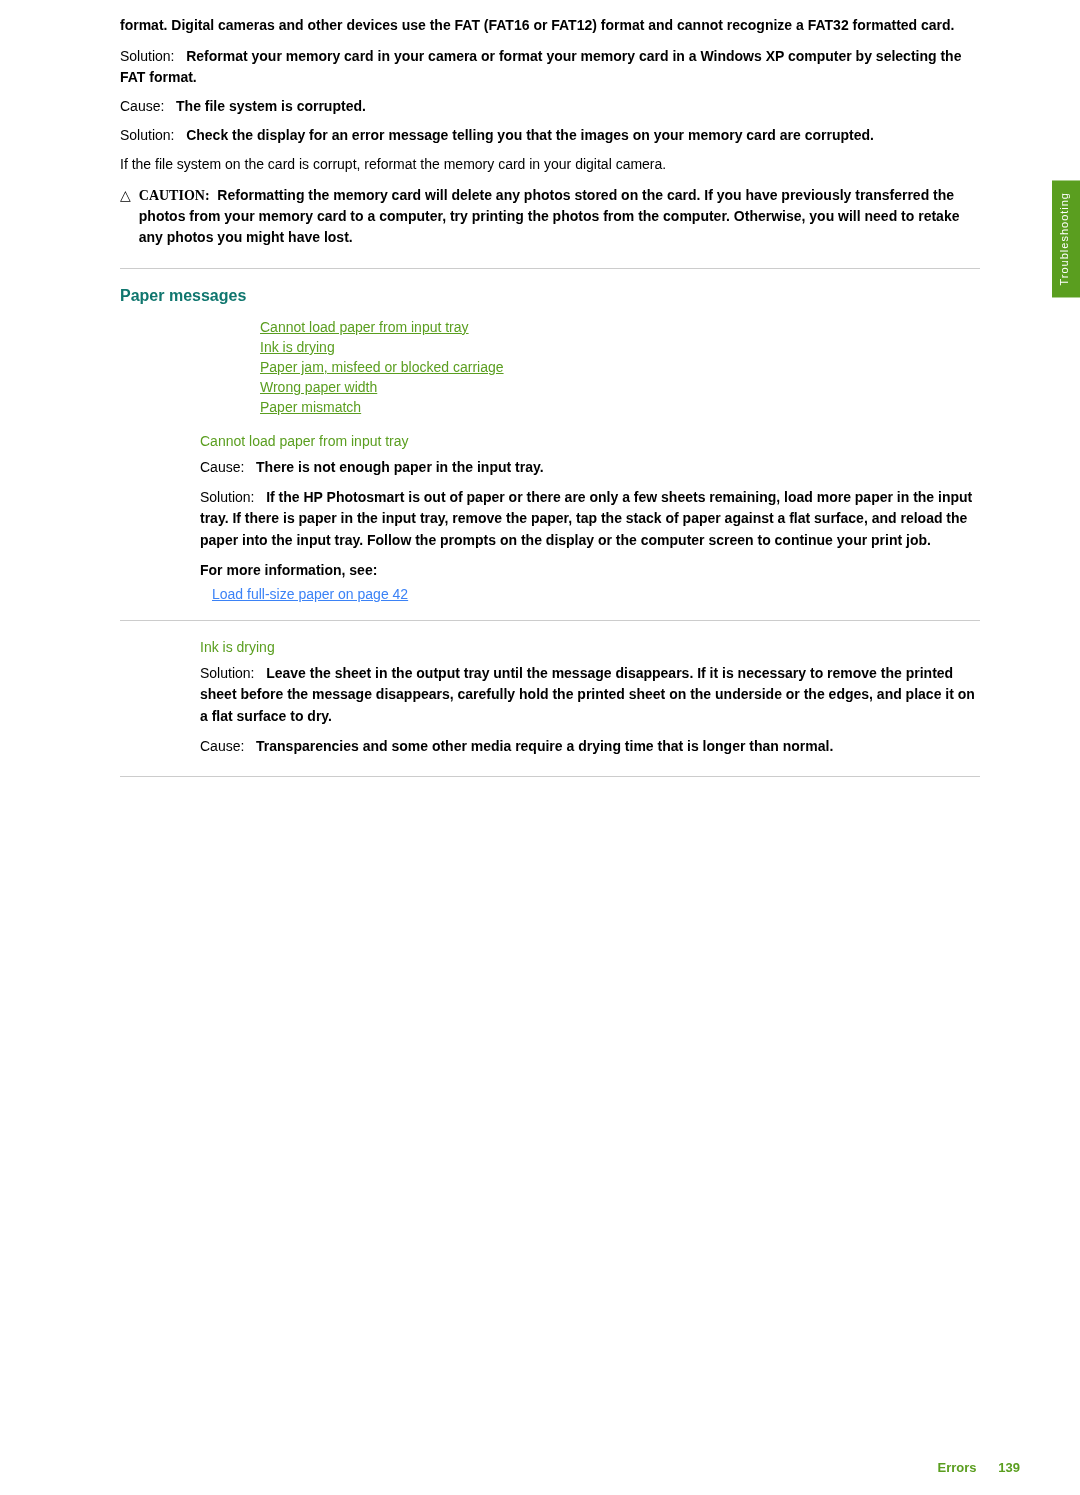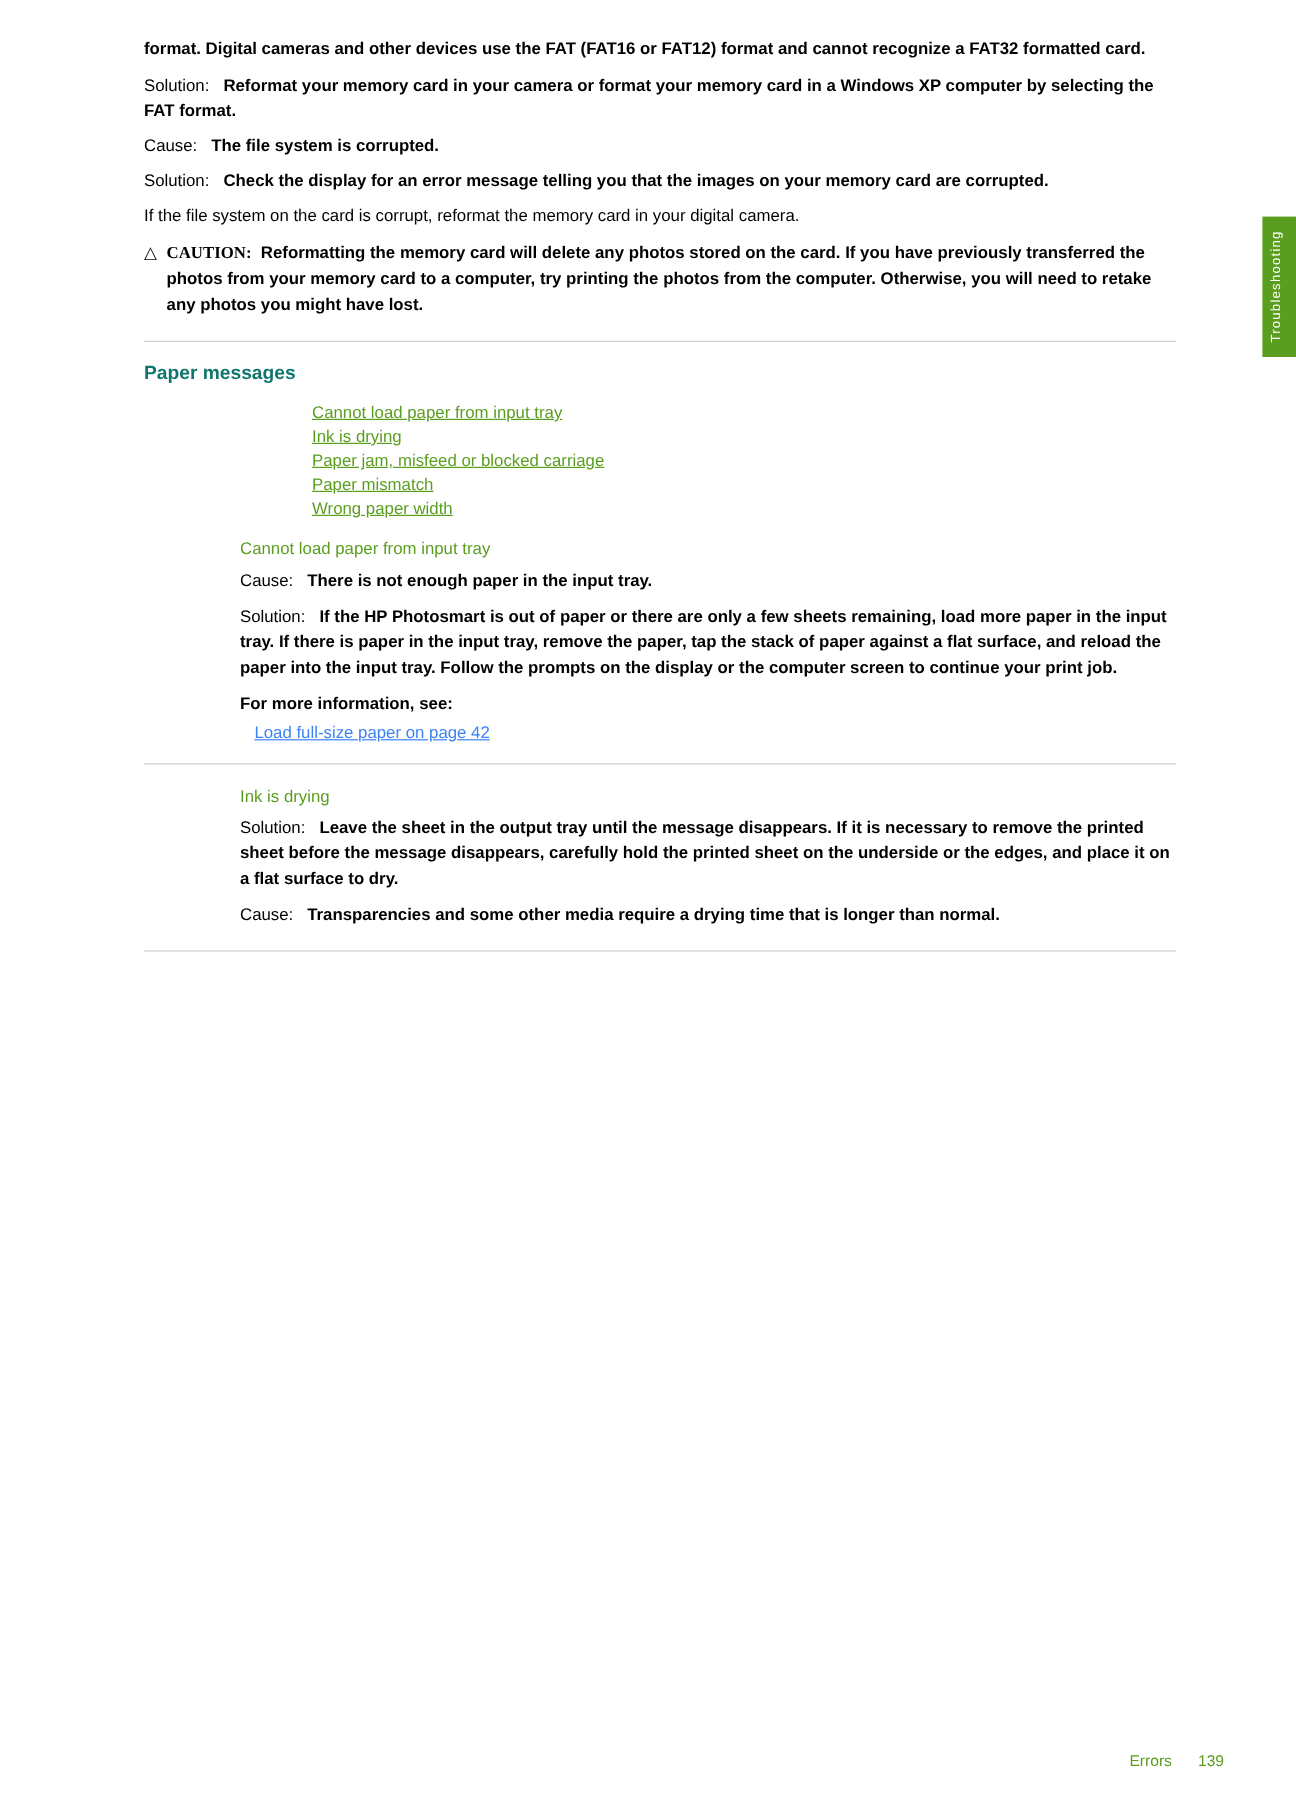--- a/index.html
+++ b/index.html
@@ -14,21 +14,21 @@
       background: #fff;
       color: #000;
       width: 1080px;
       min-height: 1495px;
       position: relative;
     }
 
     .page-container {
       width: 1080px;
       min-height: 1495px;
-      padding: 30px 0 40px 0;
+      padding: 15px 0 40px 0;
       position: relative;
       overflow: hidden;
     }
 
     
     .side-tab {
       position: absolute;
       right: 0;
       top: 180px;
       width: 28px;
@@ -188,21 +188,21 @@
       position: absolute;
       bottom: 20px;
       right: 60px;
       font-size: 13px;
       color: #5a9e1f;
       font-weight: bold;
     }
 
     .footer-page-label {
       color: #5a9e1f;
-      font-weight: normal;
+      font-weight: bold;
     }
 
     .section-block {
       margin-bottom: 20px;
     }
 
     .subsection-block {
       margin-bottom: 16px;
       margin-left: 80px;
     }
@@ -242,22 +242,22 @@
     <hr class="divider">
 
     <div class="section-block">
       <h2 class="section-heading">Paper messages</h2>
 
 
       <div class="link-list">
         <a class="green-link">Cannot load paper from input tray</a>
         <a class="green-link">Ink is drying</a>
         <a class="green-link">Paper jam, misfeed or blocked carriage</a>
+        <a class="green-link">Wrong paper width</a>
         <a class="green-link">Paper mismatch</a>
-        <a class="green-link">Wrong paper width</a>
       </div>
 
       <div class="subsection-block">
         <h3 class="subsection-heading">Cannot load paper from input tray</h3>
         <p class="body-text indent-1" style="margin-left:0;">
           <span>Cause:</span>&nbsp;&nbsp;&nbsp;<strong><span>There is not enough paper in the input tray.</span></strong>
         </p>
         <p class="body-text" style="margin-left:0; margin-top:6px;">
           <span>Solution:</span>&nbsp;&nbsp;&nbsp;<strong><span>If the HP Photosmart is out of paper or there are only a few sheets remaining, load more paper in the input tray. If there is paper in the input tray, remove the paper, tap the stack of paper against a flat surface, and reload the paper into the input tray. Follow the prompts on the display or the computer screen to continue your print job.</span></strong>
         </p>

